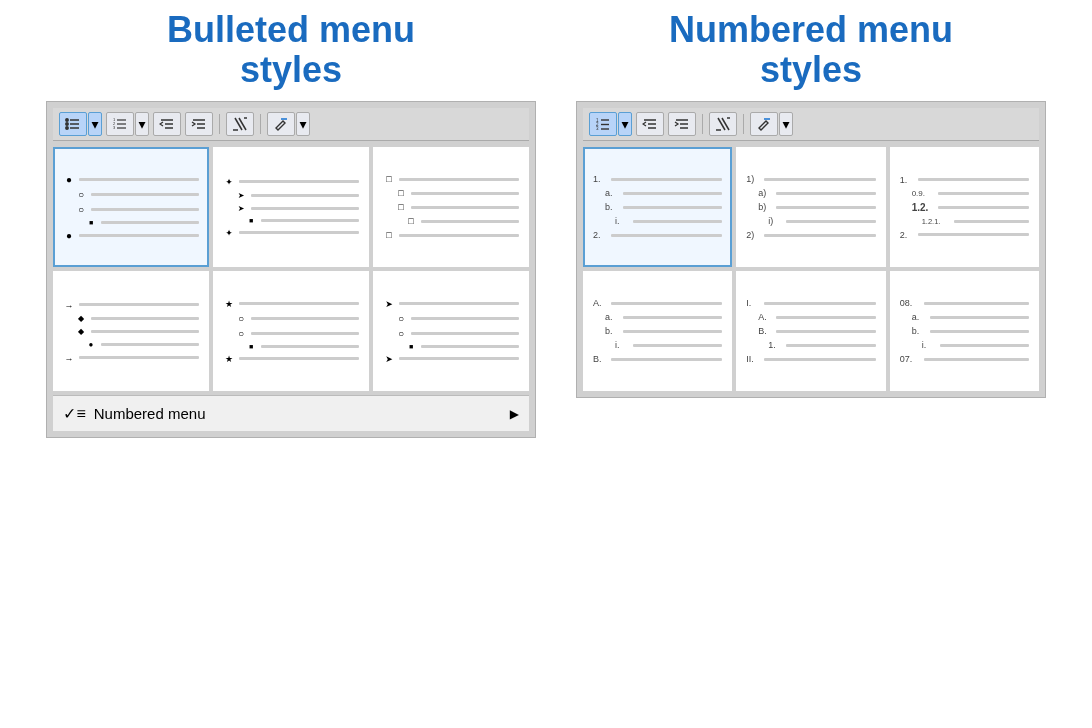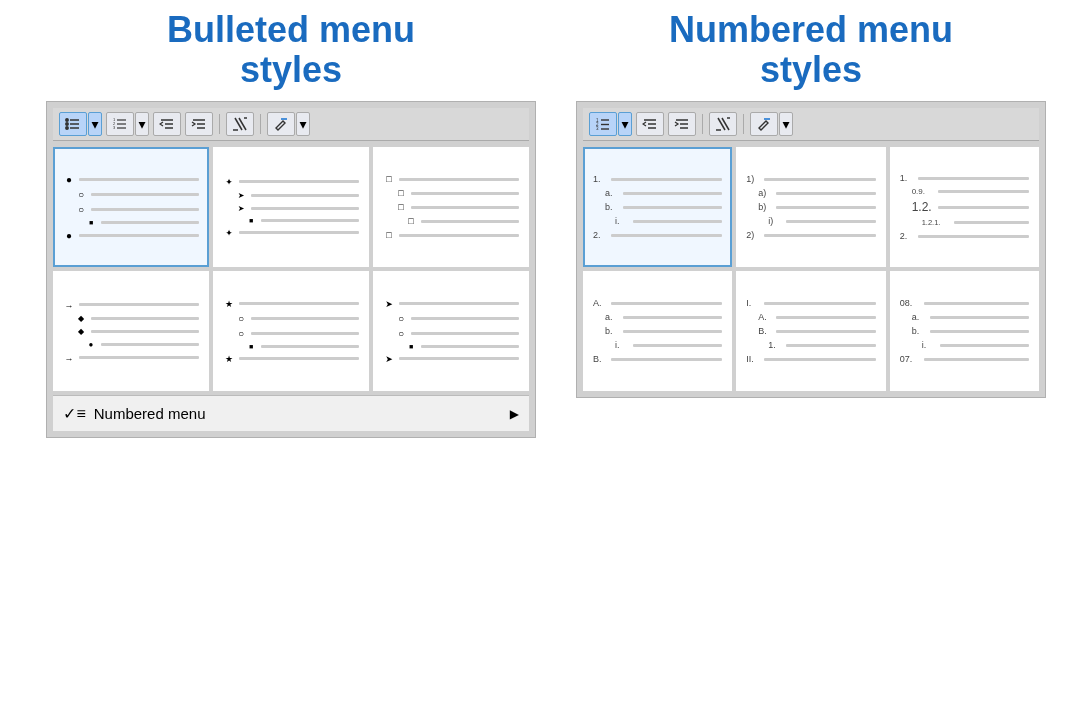--- a/index.html
+++ b/index.html
@@ -511,21 +511,21 @@
       <div class="style-card">
         <div class="list-row indent-0">
           <span class="list-label">1.</span>
           <div class="line" style="width:65px;"></div>
         </div>
         <div class="list-row indent-1">
           <span class="list-label" style="font-size:8px; min-width:22px;">0.9.</span>
           <div class="line" style="width:40px;"></div>
         </div>
         <div class="list-row indent-1">
-          <span class="list-label" style="font-size:12px; min-width:22px;">1.2.</span>
+          <span class="list-label" style="font-size:10px; min-width:22px;font-weight:bold;">1.2.</span>
           <div class="line" style="width:40px;"></div>
         </div>
         <div class="list-row indent-2">
           <span class="list-label" style="font-size:7.5px; min-width:28px;">1.2.1.</span>
           <div class="line" style="width:25px;"></div>
         </div>
         <div class="list-row indent-0">
           <span class="list-label">2.</span>
           <div class="line" style="width:65px;"></div>
         </div>

